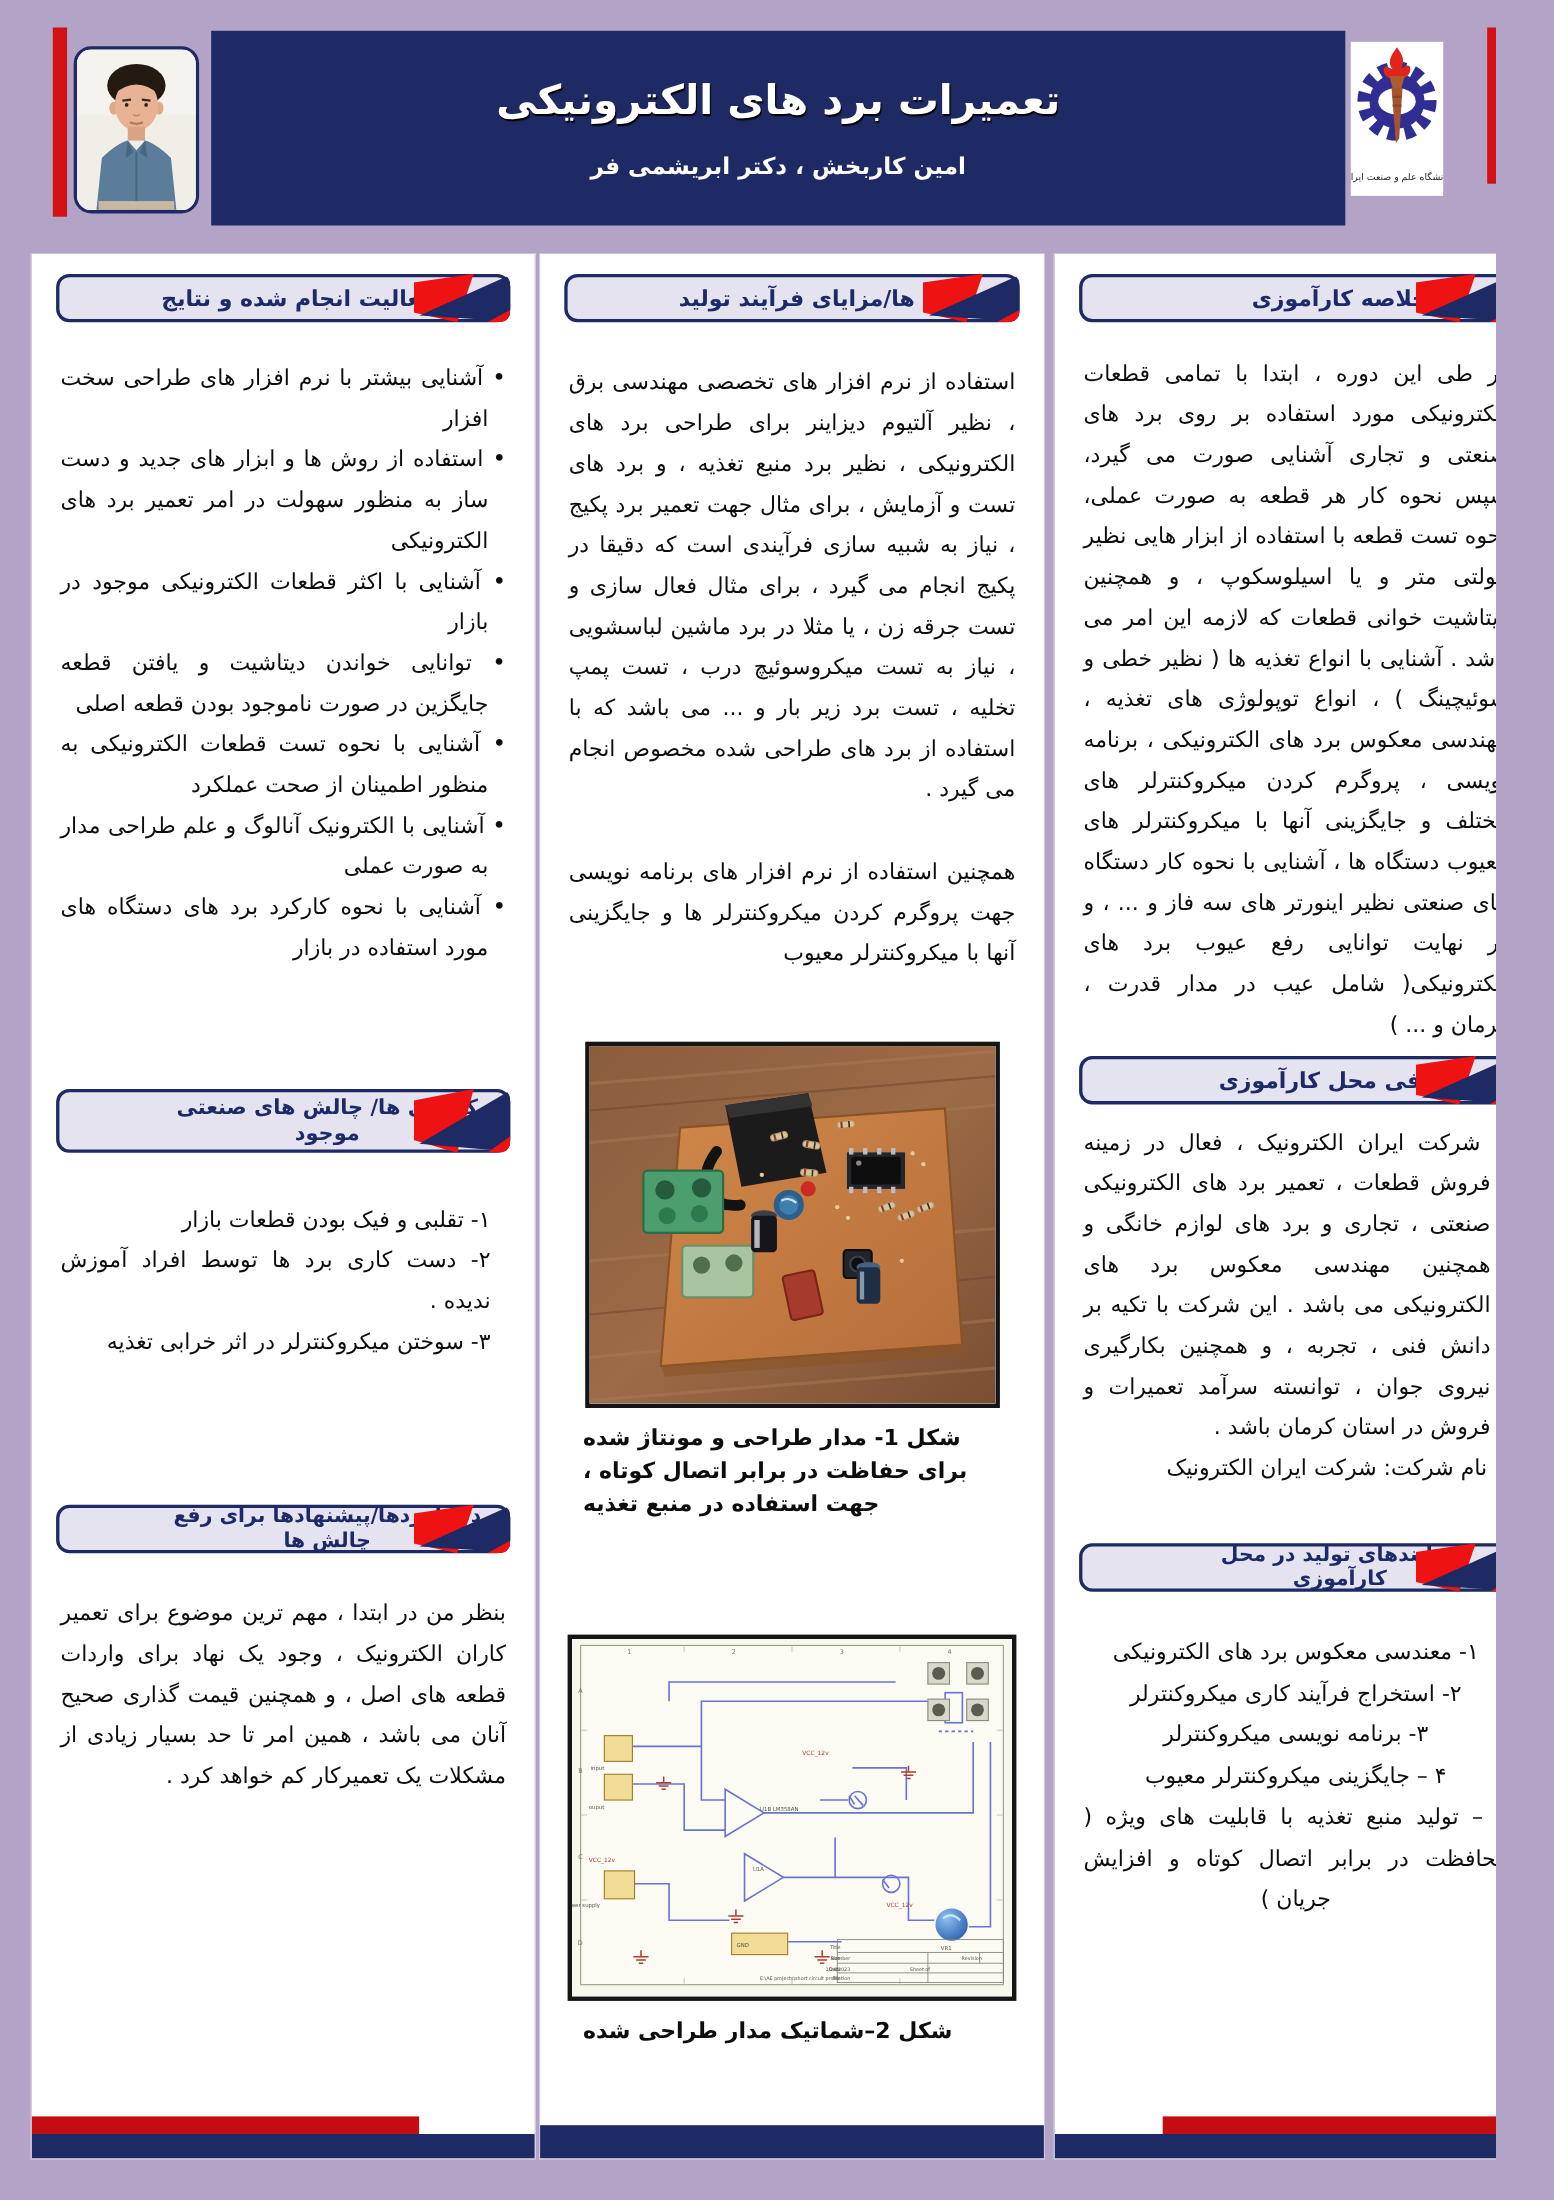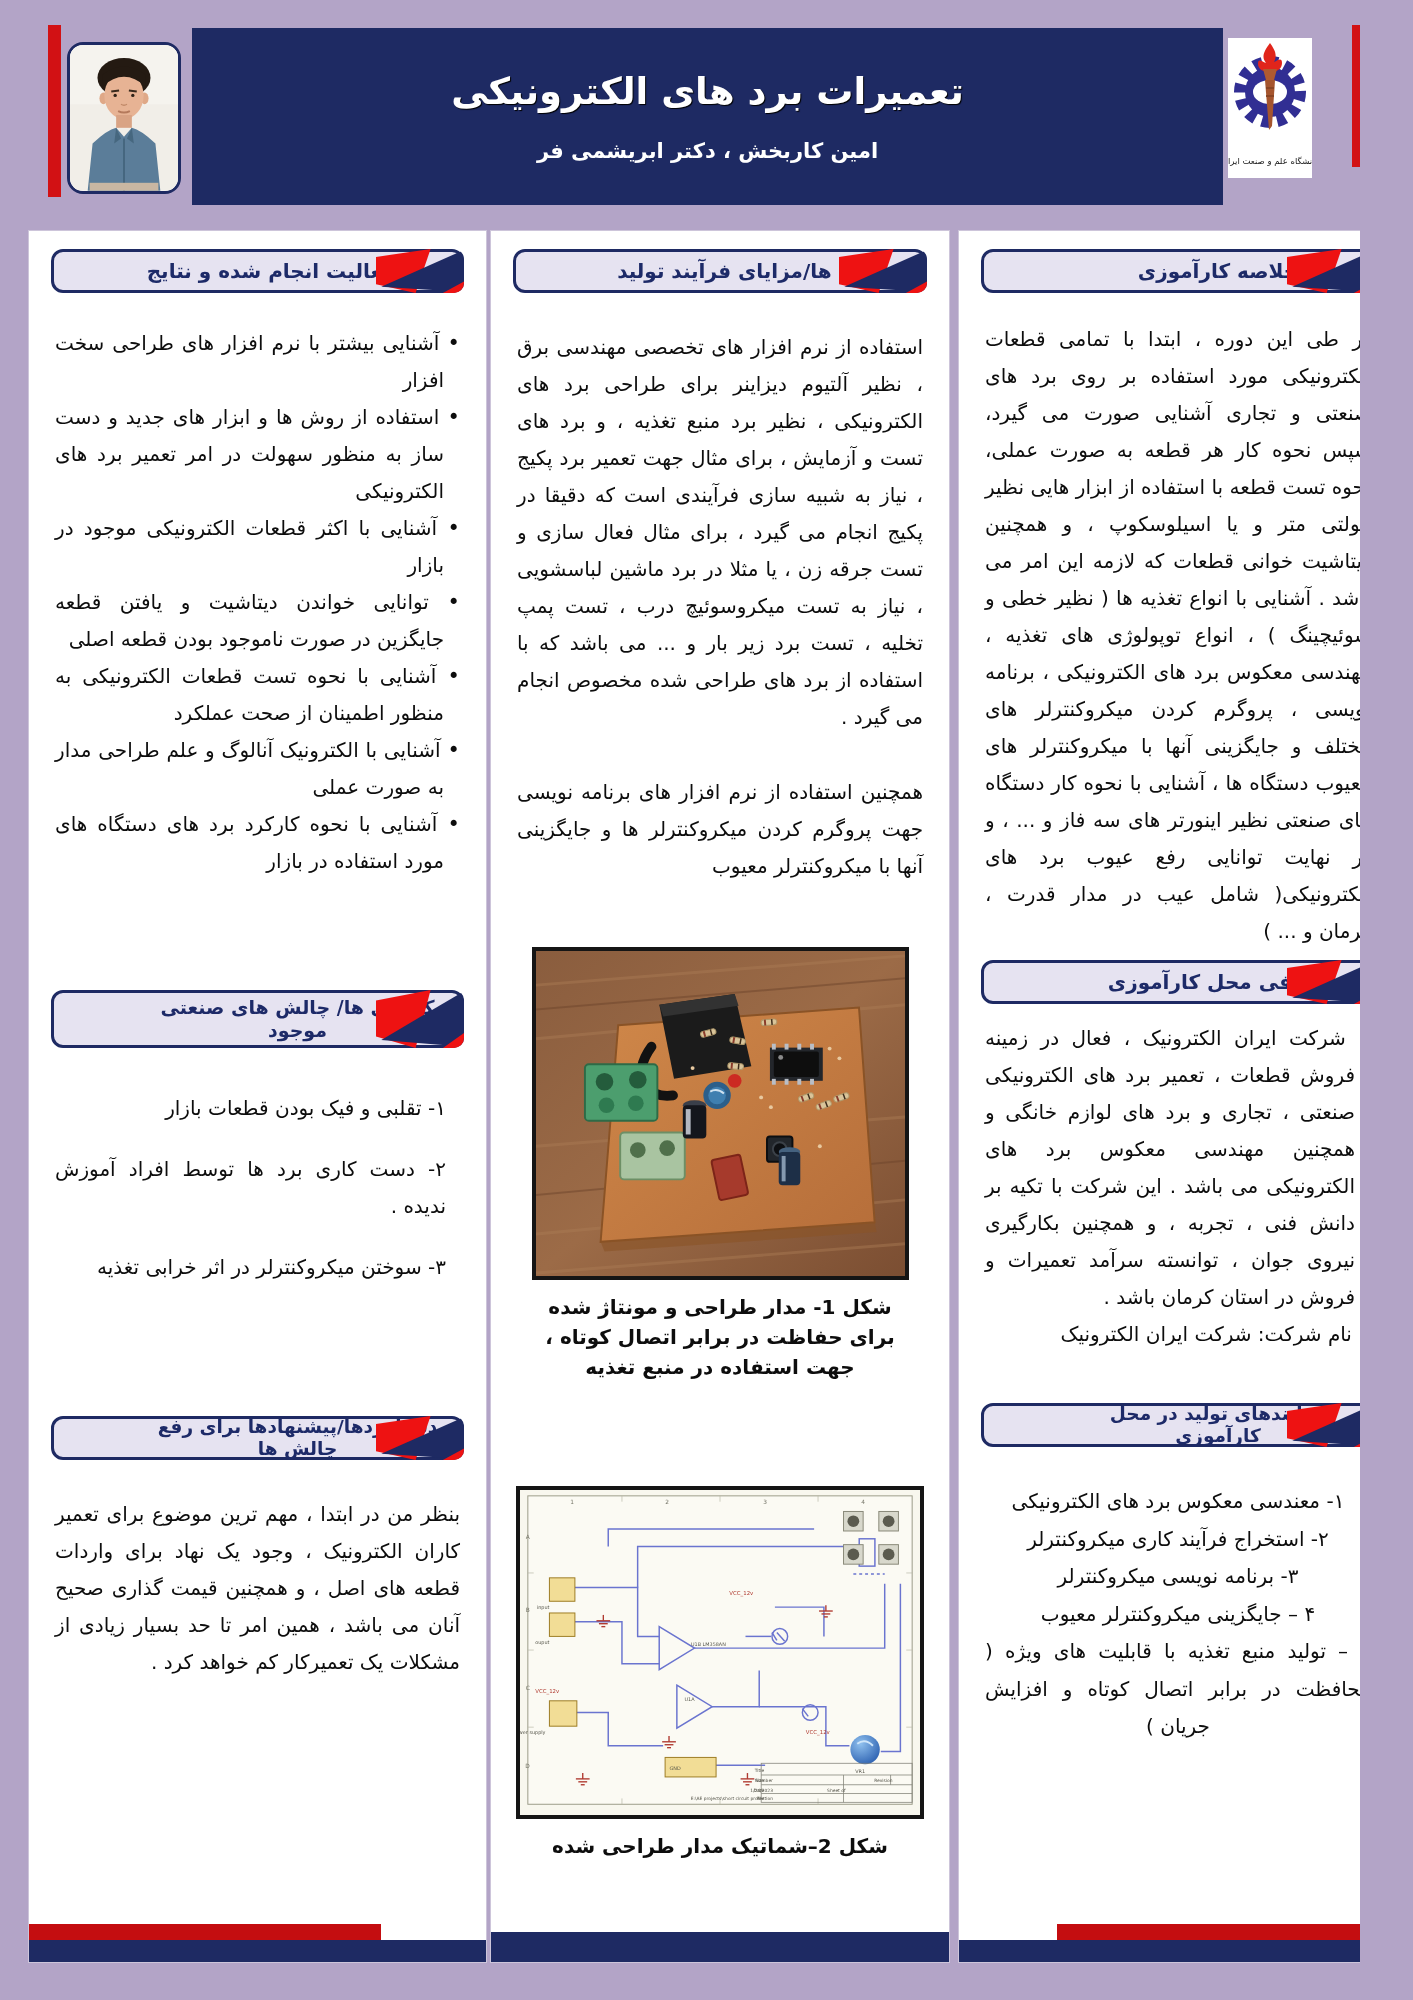--- a/index.html
+++ b/index.html
@@ -38,42 +38,42 @@
           border-radius:0 10px 10px 0; }
   .flag .f-red  { position:absolute; inset:0; background:#ee1212; clip-path:polygon(0 18%, 62% 0, 45% 100%, 0 80%); }
   .flag .f-navy { position:absolute; inset:0; background:#1e2a63; clip-path:polygon(6% 86%, 100% 2%, 100% 98%); }
   .flag .f-red2 { position:absolute; inset:0; background:#ee1212; clip-path:polygon(76% 100%, 100% 74%, 100% 100%); }
 
   
   .content { padding:0 26px; color:#0d0d0d; }
   .para { font-size:20px; line-height:37px; text-align:justify; }
   .bullet { font-size:20px; line-height:37px; text-align:justify; padding-right:16px; text-indent:-16px; }
   .bullet::before { content:"\2022  "; font-size:21px; }
-  .nitem { font-size:20px; line-height:37px; text-align:justify; padding-right:14px;margin-top:24px; }
+  .nitem { font-size:20px; line-height:37px; text-align:justify; padding-right:14px; }
   .citem { font-size:20px; line-height:37.5px; text-align:justify; text-align-last:center; }
 
   .mt-bullets { margin-top:32px; }
   .lp-pill2 { margin-top:110px; }
   .lp-items { margin-top:42px; }
   .lp-pill3 { margin-top:130px; }
   .lp-para  { margin-top:36px; }
   .mp-para1 { margin-top:36px; }
   .mp-para2 { margin-top:38px; }
   .rp-para  { margin-top:28px; }
   .rp-pill2 { margin-top:10px; }
   .rp-bullets { margin-top:16px; }
   .rp-pill3 { margin-top:50px; }
   .rp-items { margin-top:36px; }
 
   
   .figure { border:4px solid #151515; background:#fff; overflow:hidden; }
   .fig1 { width:377px; height:333px; margin:62px auto 0 auto; }
   .fig2 { width:408px; height:333px; margin:104px auto 0 auto; }
   .figure svg { display:block; width:100%; height:100%; }
-  .caption { font-size:20px; line-height:30px; font-weight:600; text-align:center; margin:12px auto 0 auto; max-width:380px; color:#0d0d0d; }
+  .caption { font-size:20px; line-height:30px; font-weight:600; text-align:left; margin:12px auto 0 auto; max-width:380px; color:#0d0d0d; }
 
   
   .bar-navy { position:absolute; bottom:0; left:0; right:0; height:22px; background:#1e2a63; }
   .bar-navy.big { height:30px; }
   .bar-red-left  { position:absolute; bottom:22px; right:auto; left:0; width:352px; height:16px; background:#c40d10; }
   .bar-red-right { position:absolute; bottom:22px; left:auto; right:0; width:340px; height:16px; background:#c40d10; }
 </style>
 </head>
 <body>
 

